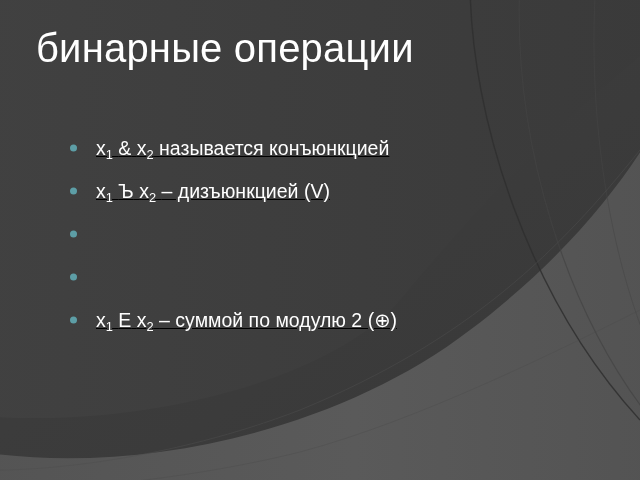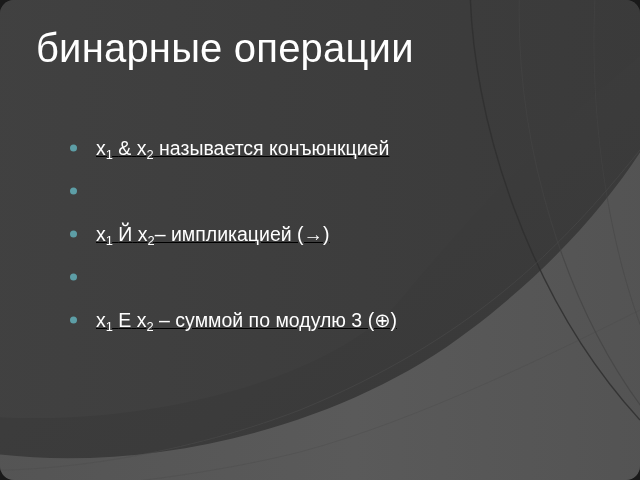--- a/index.html
+++ b/index.html
@@ -8,21 +8,20 @@
     padding: 0;
     background: #1a1a1a;
   }
   #slide {
     position: relative;
     width: 640px;
     height: 480px;
     overflow: hidden;
     background: #000000;
     font-family: "Liberation Sans", "DejaVu Sans", sans-serif;
-    border-radius: 14px;
     -webkit-font-smoothing: antialiased;
   }
 
   
   #bg-layer {
     position: absolute;
     inset: 0;
     width: 640px;
     height: 480px;
     z-index: 0;
@@ -131,31 +130,31 @@
 
   <ul id="bullet-list">
 
     <li class="bullet-row">
       <span class="bullet-dot"></span>
       <span class="bullet-text"><span>x</span><sub>1</sub> <span class="op">&amp;</span> <span>x</span><sub>2</sub> <span>называется конъюнкцией</span></span>
     </li>
 
     <li class="bullet-row">
       <span class="bullet-dot"></span>
-    </li>
-
-    <li class="bullet-row">
-      <span class="bullet-dot"></span>
-      <span class="bullet-text"><span>x</span><sub>1</sub> <span class="op">Й</span> <span>x</span><sub>2</sub><span>– импликацией (→)</span></span>
+      <span class="bullet-text"><span>x</span><sub>1</sub> <span class="op">Ъ</span> <span>x</span><sub>2</sub> <span>– дизъюнкцией (V)</span></span>
     </li>
 
     <li class="bullet-row">
       <span class="bullet-dot"></span>
     </li>
 
     <li class="bullet-row">
       <span class="bullet-dot"></span>
-      <span class="bullet-text"><span>x</span><sub>1</sub> <span class="op">Е</span> <span>x</span><sub>2</sub> <span>– суммой по модулю 3 (⊕)</span></span>
+    </li>
+
+    <li class="bullet-row">
+      <span class="bullet-dot"></span>
+      <span class="bullet-text"><span>x</span><sub>1</sub> <span class="op">Е</span> <span>x</span><sub>2</sub> <span>– суммой по модулю 2 (⊕)</span></span>
     </li>
 
 
   </ul>
 </div>
 
 </body></html>

